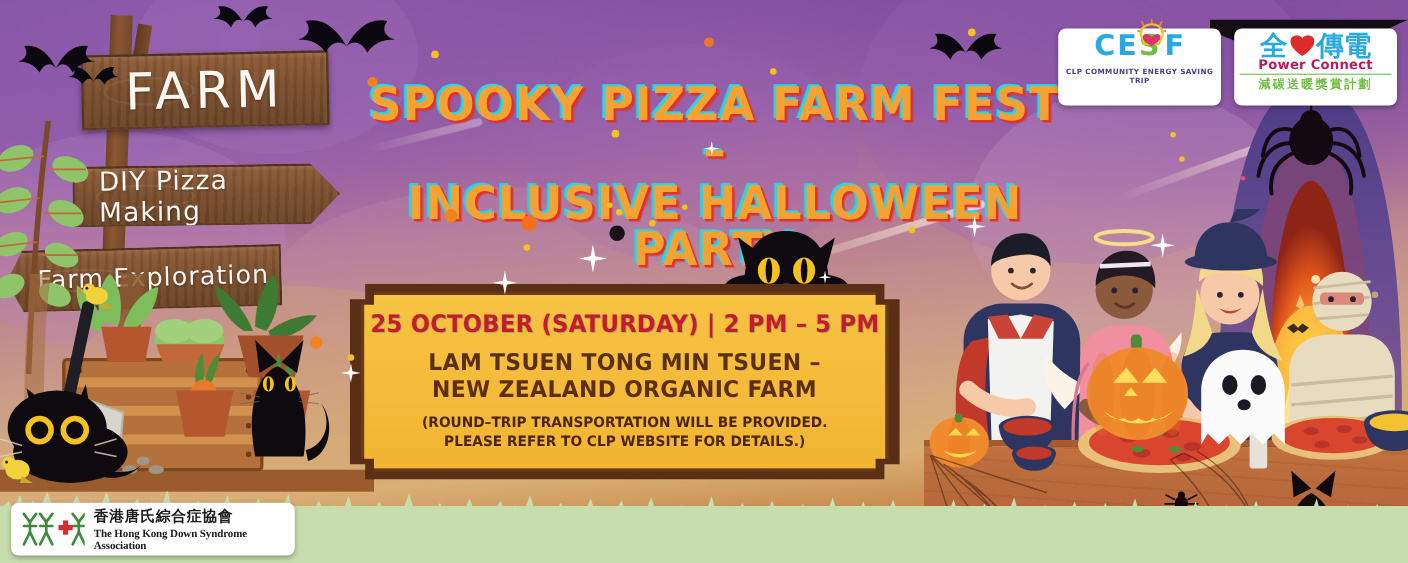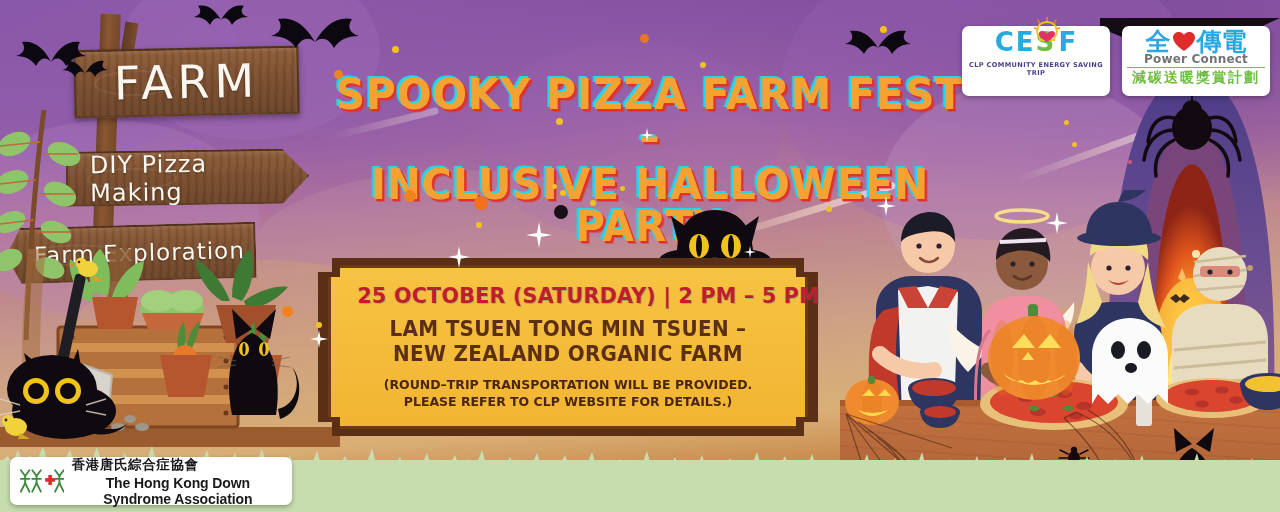--- a/index.html
+++ b/index.html
@@ -92,21 +92,21 @@
   .sign-panel {
     position:absolute; left:10px; top:7px; right:10px; bottom:7px;
     background:linear-gradient(180deg,#F7C342,#F2B433);
     border:3px solid #6B3A1B;
     clip-path:polygon(
       0 12px, 12px 12px, 12px 0, calc(100% - 12px) 0, calc(100% - 12px) 12px, 100% 12px,
       100% calc(100% - 12px), calc(100% - 12px) calc(100% - 12px), calc(100% - 12px) 100%,
       12px 100%, 12px calc(100% - 12px), 0 calc(100% - 12px));
   }
   .sign-inner { position:absolute; inset:0; display:flex; flex-direction:column;
-    justify-content:center; text-align:center; padding:6px 26px; }
+    align-items:center; justify-content:center; text-align:center; padding:6px 26px; }
 
   .line-date {
     font-family:"DejaVu Sans", sans-serif; font-weight:bold; font-size:22px;
     color:#BE1E2D; letter-spacing:.2px; white-space:nowrap;
     transform:scaleX(.94); text-shadow:1px 1px 0 rgba(0,120,160,.28), -1px 0 0 rgba(255,80,60,.25);
     margin-bottom:9px;
   }
   .line-venue {
     font-family:"DejaVu Sans", sans-serif; font-weight:bold; font-size:21px;
     color:#5B2F16; line-height:1.16; letter-spacing:.3px; transform:scaleX(.95);
@@ -146,45 +146,45 @@
   
   #ground { position:absolute; left:0; bottom:0; width:1280px; height:52px;
     background:#C7DDAE; }
   #grass { position:absolute; left:0; bottom:38px; width:1280px; height:42px; }
 
   
   .logo { position:absolute; background:#fff; border-radius:7px;
     box-shadow:0 2px 5px rgba(0,0,0,.30); }
   #logo-cesf { left:962px; top:26px; width:148px; height:70px; padding:3px 5px; }
   #logo-pc  { left:1122px; top:26px; width:148px; height:70px; padding:3px 5px; }
-  #logo-hkdsa { left:10px; top:457px; width:282px; height:48px; display:flex;
+  #logo-hkdsa { left:10px; top:457px; width:258px; height:48px; display:flex;
     align-items:center; gap:8px; padding:4px 8px; }
 
   .cesf-top { display:flex; align-items:center; justify-content:center; gap:1px;
     font-family:"DejaVu Sans", sans-serif; font-weight:bold; font-size:26px;
     color:#2AA9E0; line-height:1; letter-spacing:1px; }
   .cesf-cn { text-align:center; font-family:"DejaVu Sans", sans-serif; font-weight:bold;
     font-size:13px; color:#4A3F8C; letter-spacing:4px; margin-top:1px;
     display:flex; justify-content:space-between; padding:0 4px; }
   .cesf-en { text-align:center; font-family:"DejaVu Sans", sans-serif; font-weight:bold;
     font-size:6.6px; color:#4A3F8C; letter-spacing:.35px; margin-top:2px; }
 
   .pc-top { display:flex; align-items:center; justify-content:center; gap:2px;
     font-family:"DejaVu Sans", sans-serif; font-weight:bold; font-size:25px;
     color:#2AA9E0; line-height:1; }
   .pc-mid { text-align:center; font-family:"DejaVu Sans", sans-serif; font-weight:bold;
-    font-size:12px; color:#737373; margin-top:-2px; letter-spacing:.2px; }
+    font-size:12px; color:#be185d; margin-top:-2px; letter-spacing:.2px; }
   .pc-bot { text-align:center; font-family:"DejaVu Sans", sans-serif; font-weight:bold;
-    font-size:14px; color:#6FBE44; letter-spacing:2px; margin-top:1px;
+    font-size:11px; color:#6FBE44; letter-spacing:2px; margin-top:1px;
     border-top:1px solid #6FBE44; padding-top:1px; }
 
   .hk-cn { font-family:"DejaVu Sans", sans-serif; font-weight:bold; font-size:13.5px;
     color:#1A1A1A; letter-spacing:.6px; }
-  .hk-en { font-family:Liberation Sans, sans-serif; font-weight:bold; font-size:14px;
-    color:#1A1A1A; letter-spacing:-.1px; margin-top:1px;text-align:center; }
+  .hk-en { font-family:Liberation Serif, serif; font-weight:bold; font-size:10px;
+    color:#1A1A1A; letter-spacing:-.1px; margin-top:1px; }
 
   
   #terms { position:absolute; right:14px; bottom:6px;
     font-family:"DejaVu Sans", sans-serif; font-weight:bold; font-size:21px;
     color:#111; letter-spacing:-.2px;
     text-shadow:
       -2px 0 0 #fff, 2px 0 0 #fff, 0 -2px 0 #fff, 0 2px 0 #fff,
       -2px -2px 0 #fff, 2px -2px 0 #fff, -2px 2px 0 #fff, 2px 2px 0 #fff; }
 </style>
 </head>

